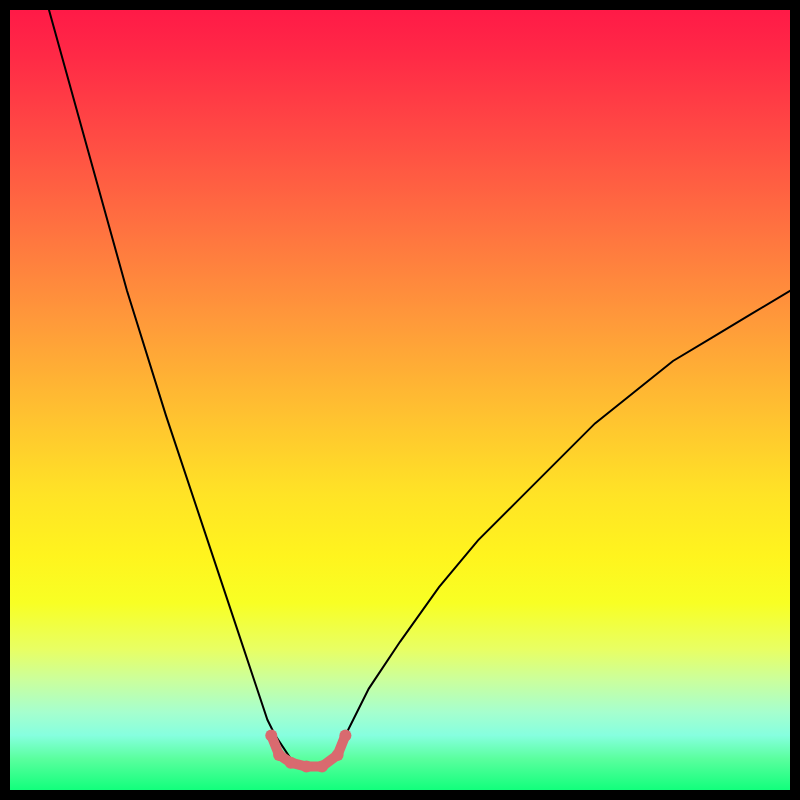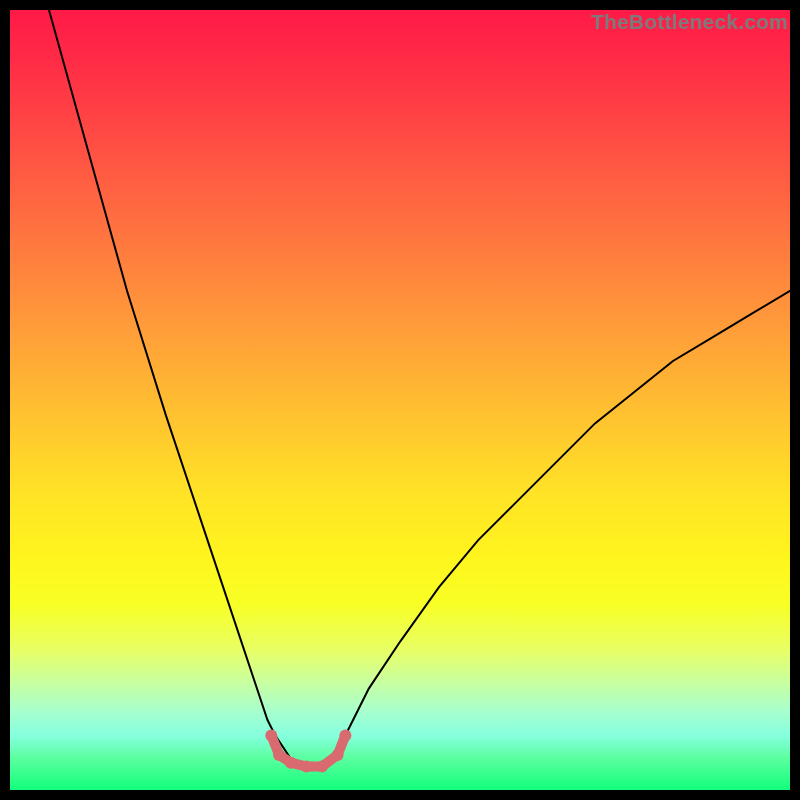--- a/index.html
+++ b/index.html
@@ -78,14 +78,13 @@
           <circle cx="261.3" cy="725.4" r="6" fill="#d96a6f"></circle>
           <circle cx="269.1" cy="744.9" r="6" fill="#d96a6f"></circle>
           <circle cx="280.8" cy="752.7" r="6" fill="#d96a6f"></circle>
           <circle cx="296.4" cy="756.6" r="6" fill="#d96a6f"></circle>
           <circle cx="312.0" cy="756.6" r="6" fill="#d96a6f"></circle>
           <circle cx="327.6" cy="744.9" r="6" fill="#d96a6f"></circle>
           <circle cx="335.4" cy="725.4" r="6" fill="#d96a6f"></circle>
         </g>
     </svg>
   </div>
-  <div class="watermark">TheBottleneck.com</div>
 </div>
 
 </body></html>

